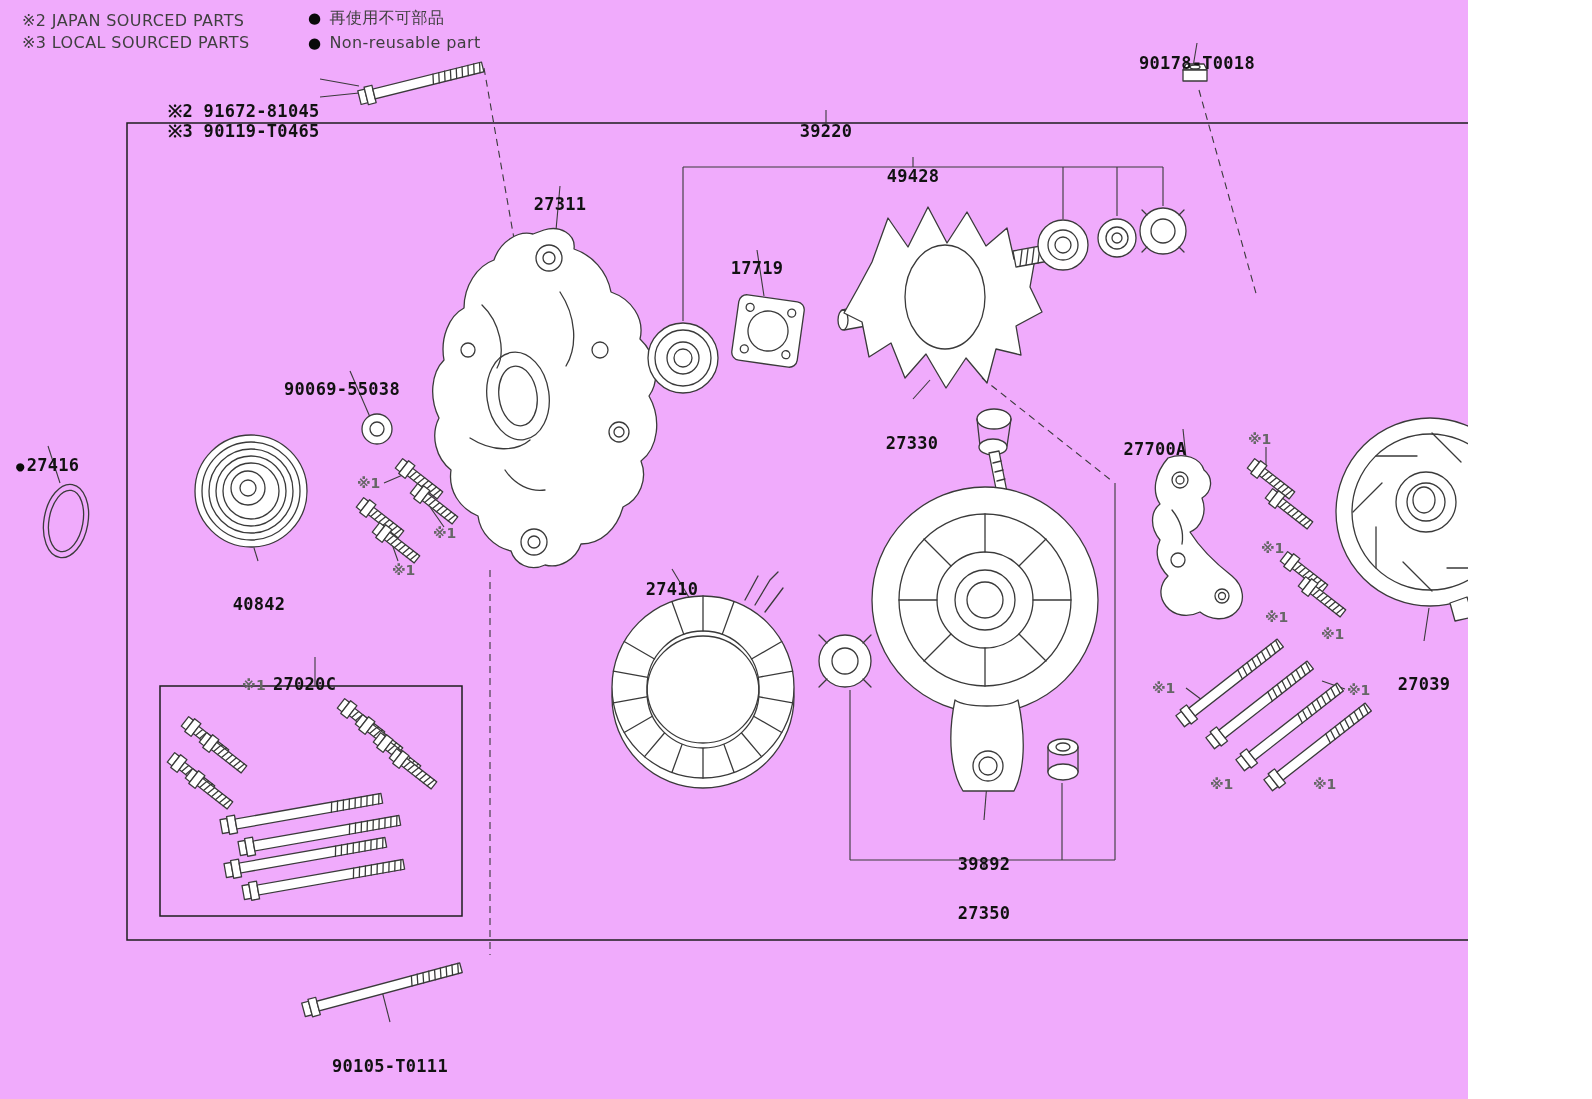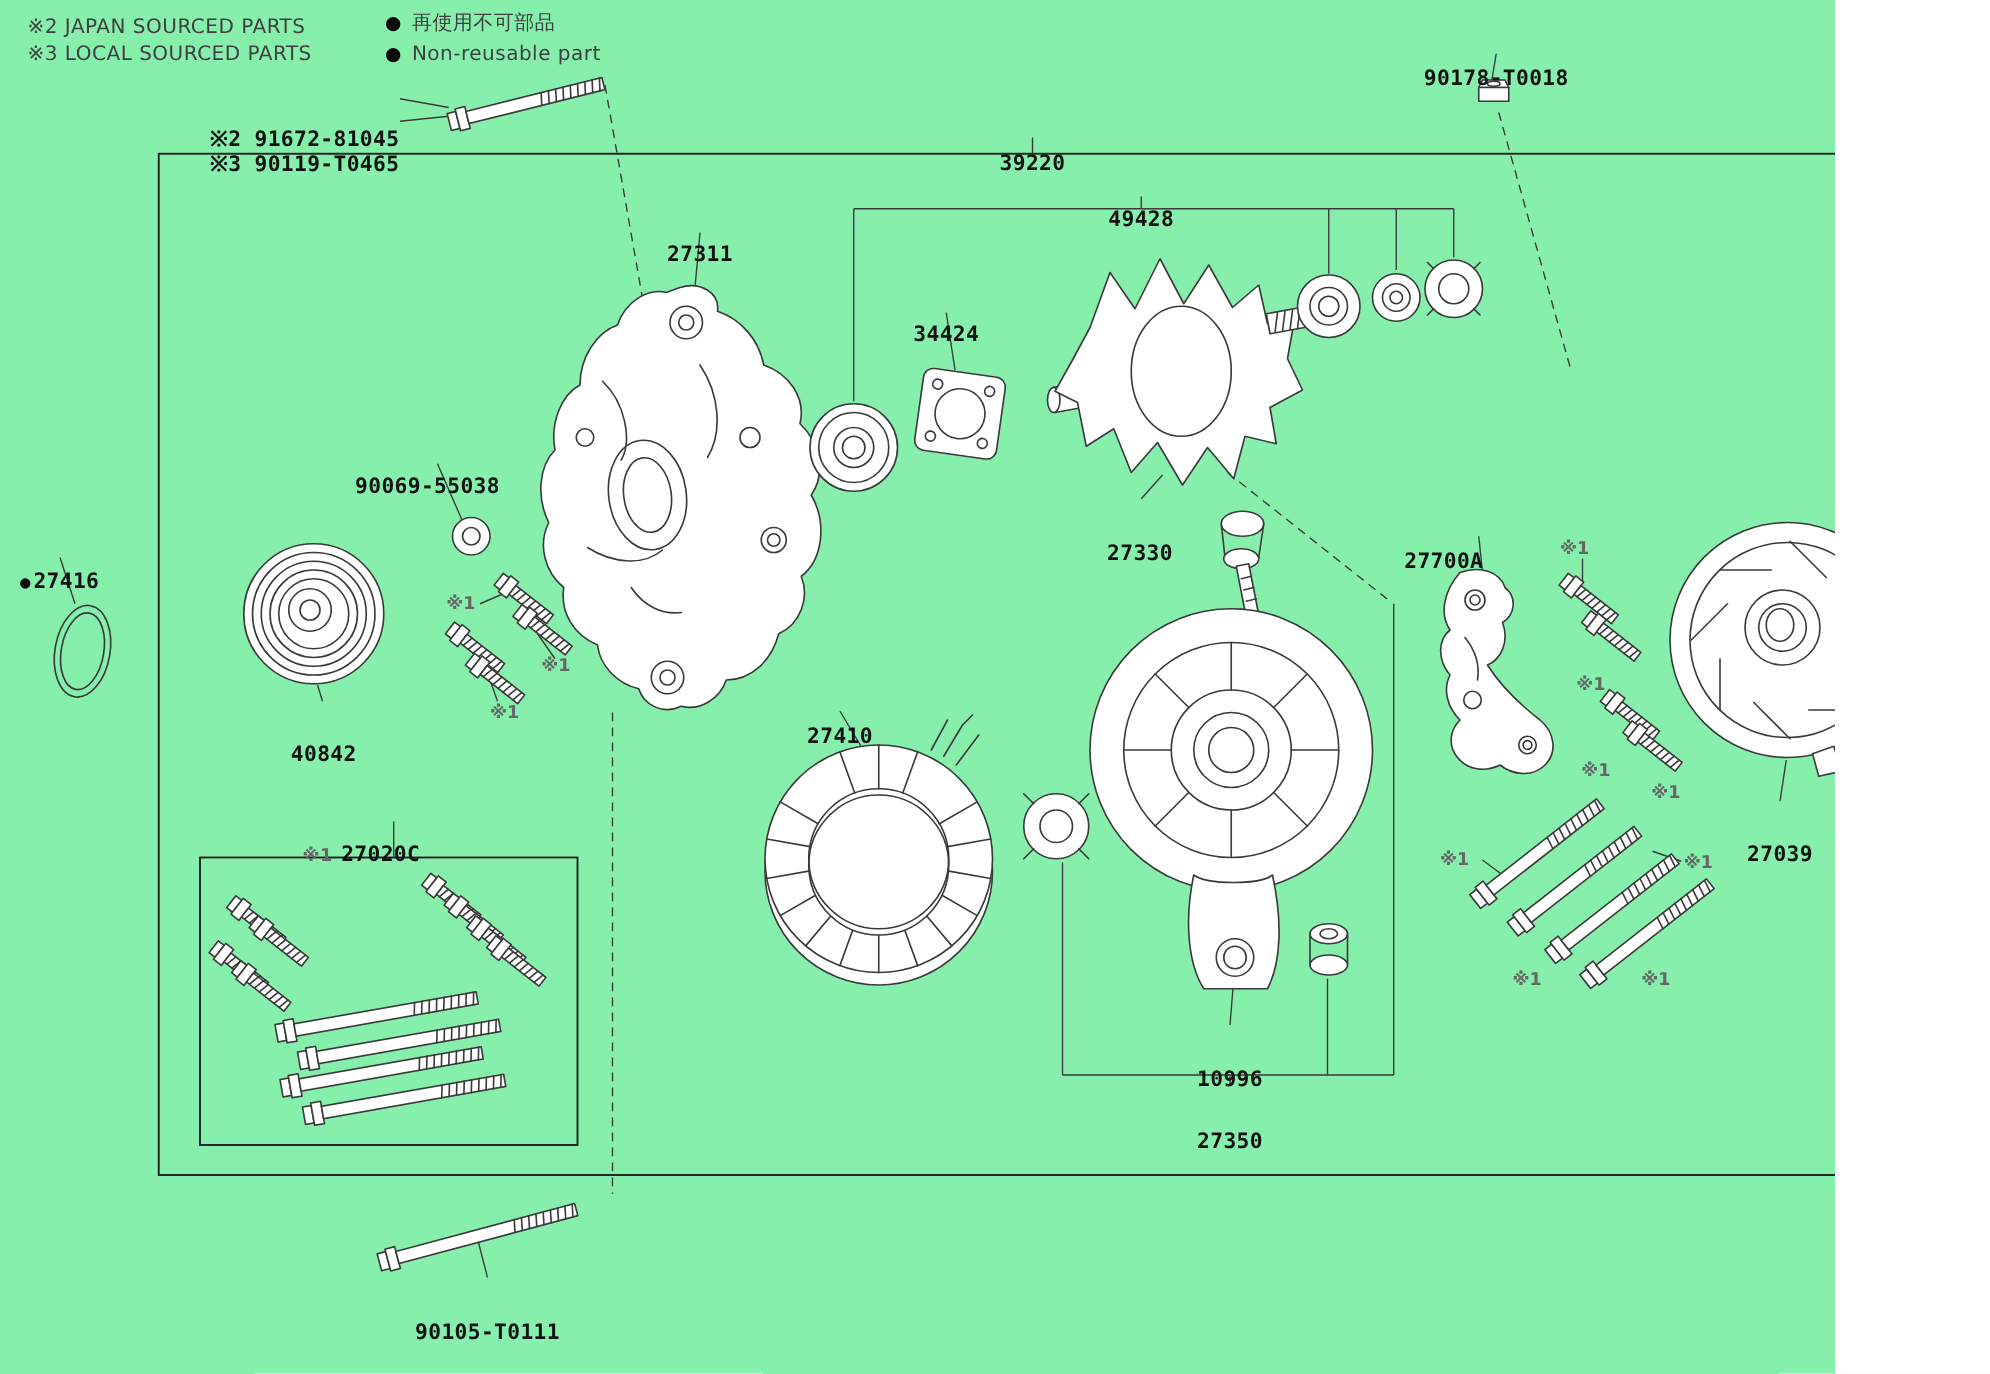--- a/index.html
+++ b/index.html
@@ -1,19 +1,19 @@
 <!DOCTYPE html>
 <html><head>
 <meta charset="utf-8">
 <style>
   * { margin:0; padding:0; box-sizing:border-box; }
   html,body { background:#ffffff; }
   #stage {
     position:relative; width:1468px; height:1099px;
-    background:#86efac; overflow:hidden;
+    background:#f0abfc; overflow:hidden;
     font-family:"DejaVu Sans Mono", monospace;
   }
   #art { position:absolute; left:0; top:0; }
   .art  { stroke:#3a3a3a; fill:none; stroke-width:1.3; stroke-linejoin:round; stroke-linecap:round; }
   .artf { fill:#ffffff; }
   .leader { stroke:#3a3a3a; stroke-width:1.1; fill:none; }
   .dashed { stroke:#3a3a3a; stroke-width:1.1; fill:none; stroke-dasharray:7 5; }
   .frame  { stroke:#1e1e1e; stroke-width:1.5; fill:none; }
   .labels div { position:absolute; white-space:nowrap; }
   .pn  { font:bold 17px "DejaVu Sans Mono", monospace; color:#121212; letter-spacing:.3px;margin-top:32px; }
@@ -271,30 +271,30 @@
     <div class="legend" style="left:308px;top:8px"><span class="bullet">●</span><span>再使用不可部品</span></div>
     <div class="legend" style="left:308px;top:33px"><span class="bullet">●</span><span>Non-reusable part</span></div>
 
     <div class="pn" style="left:168px;top:67px">※2 91672-81045</div>
     <div class="pn" style="left:168px;top:87px">※3 90119-T0465</div>
     <div class="pn c" style="left:1197px;top:21px">90178-T0018</div>
 
     <div class="pn c" style="left:826px;top:89px">39220</div>
     <div class="pn c" style="left:913px;top:134px">49428</div>
     <div class="pn c" style="left:560px;top:162px">27311</div>
-    <div class="pn c" style="left:757px;top:226px">34424</div>
+    <div class="pn c" style="left:757px;top:226px">17719</div>
     <div class="pn c" style="left:342px;top:347px">90069-55038</div>
     <div class="pn" style="left:16px;top:423px"><span class="bullet-tight">●</span><span>27416</span></div>
     <div class="pn c" style="left:259px;top:562px">40842</div>
     <div class="pn c" style="left:912px;top:401px">27330</div>
     <div class="pn c" style="left:1155px;top:407px">27700A</div>
     <div class="pn c" style="left:672px;top:547px">27410</div>
     <div class="pn" style="left:242px;top:642px"><span class="ref-inline">※1</span><span>27020C</span></div>
     <div class="pn c" style="left:1424px;top:642px">27039</div>
-    <div class="pn c" style="left:984px;top:822px">10996</div>
+    <div class="pn c" style="left:984px;top:822px">39892</div>
     <div class="pn c" style="left:984px;top:871px">27350</div>
     <div class="pn c" style="left:390px;top:1024px">90105-T0111</div>
 
     <div class="ref" style="left:357px;top:475px">※1</div>
     <div class="ref" style="left:433px;top:525px">※1</div>
     <div class="ref" style="left:392px;top:562px">※1</div>
     <div class="ref" style="left:1248px;top:431px">※1</div>
     <div class="ref" style="left:1261px;top:540px">※1</div>
     <div class="ref" style="left:1265px;top:609px">※1</div>
     <div class="ref" style="left:1321px;top:626px">※1</div>

